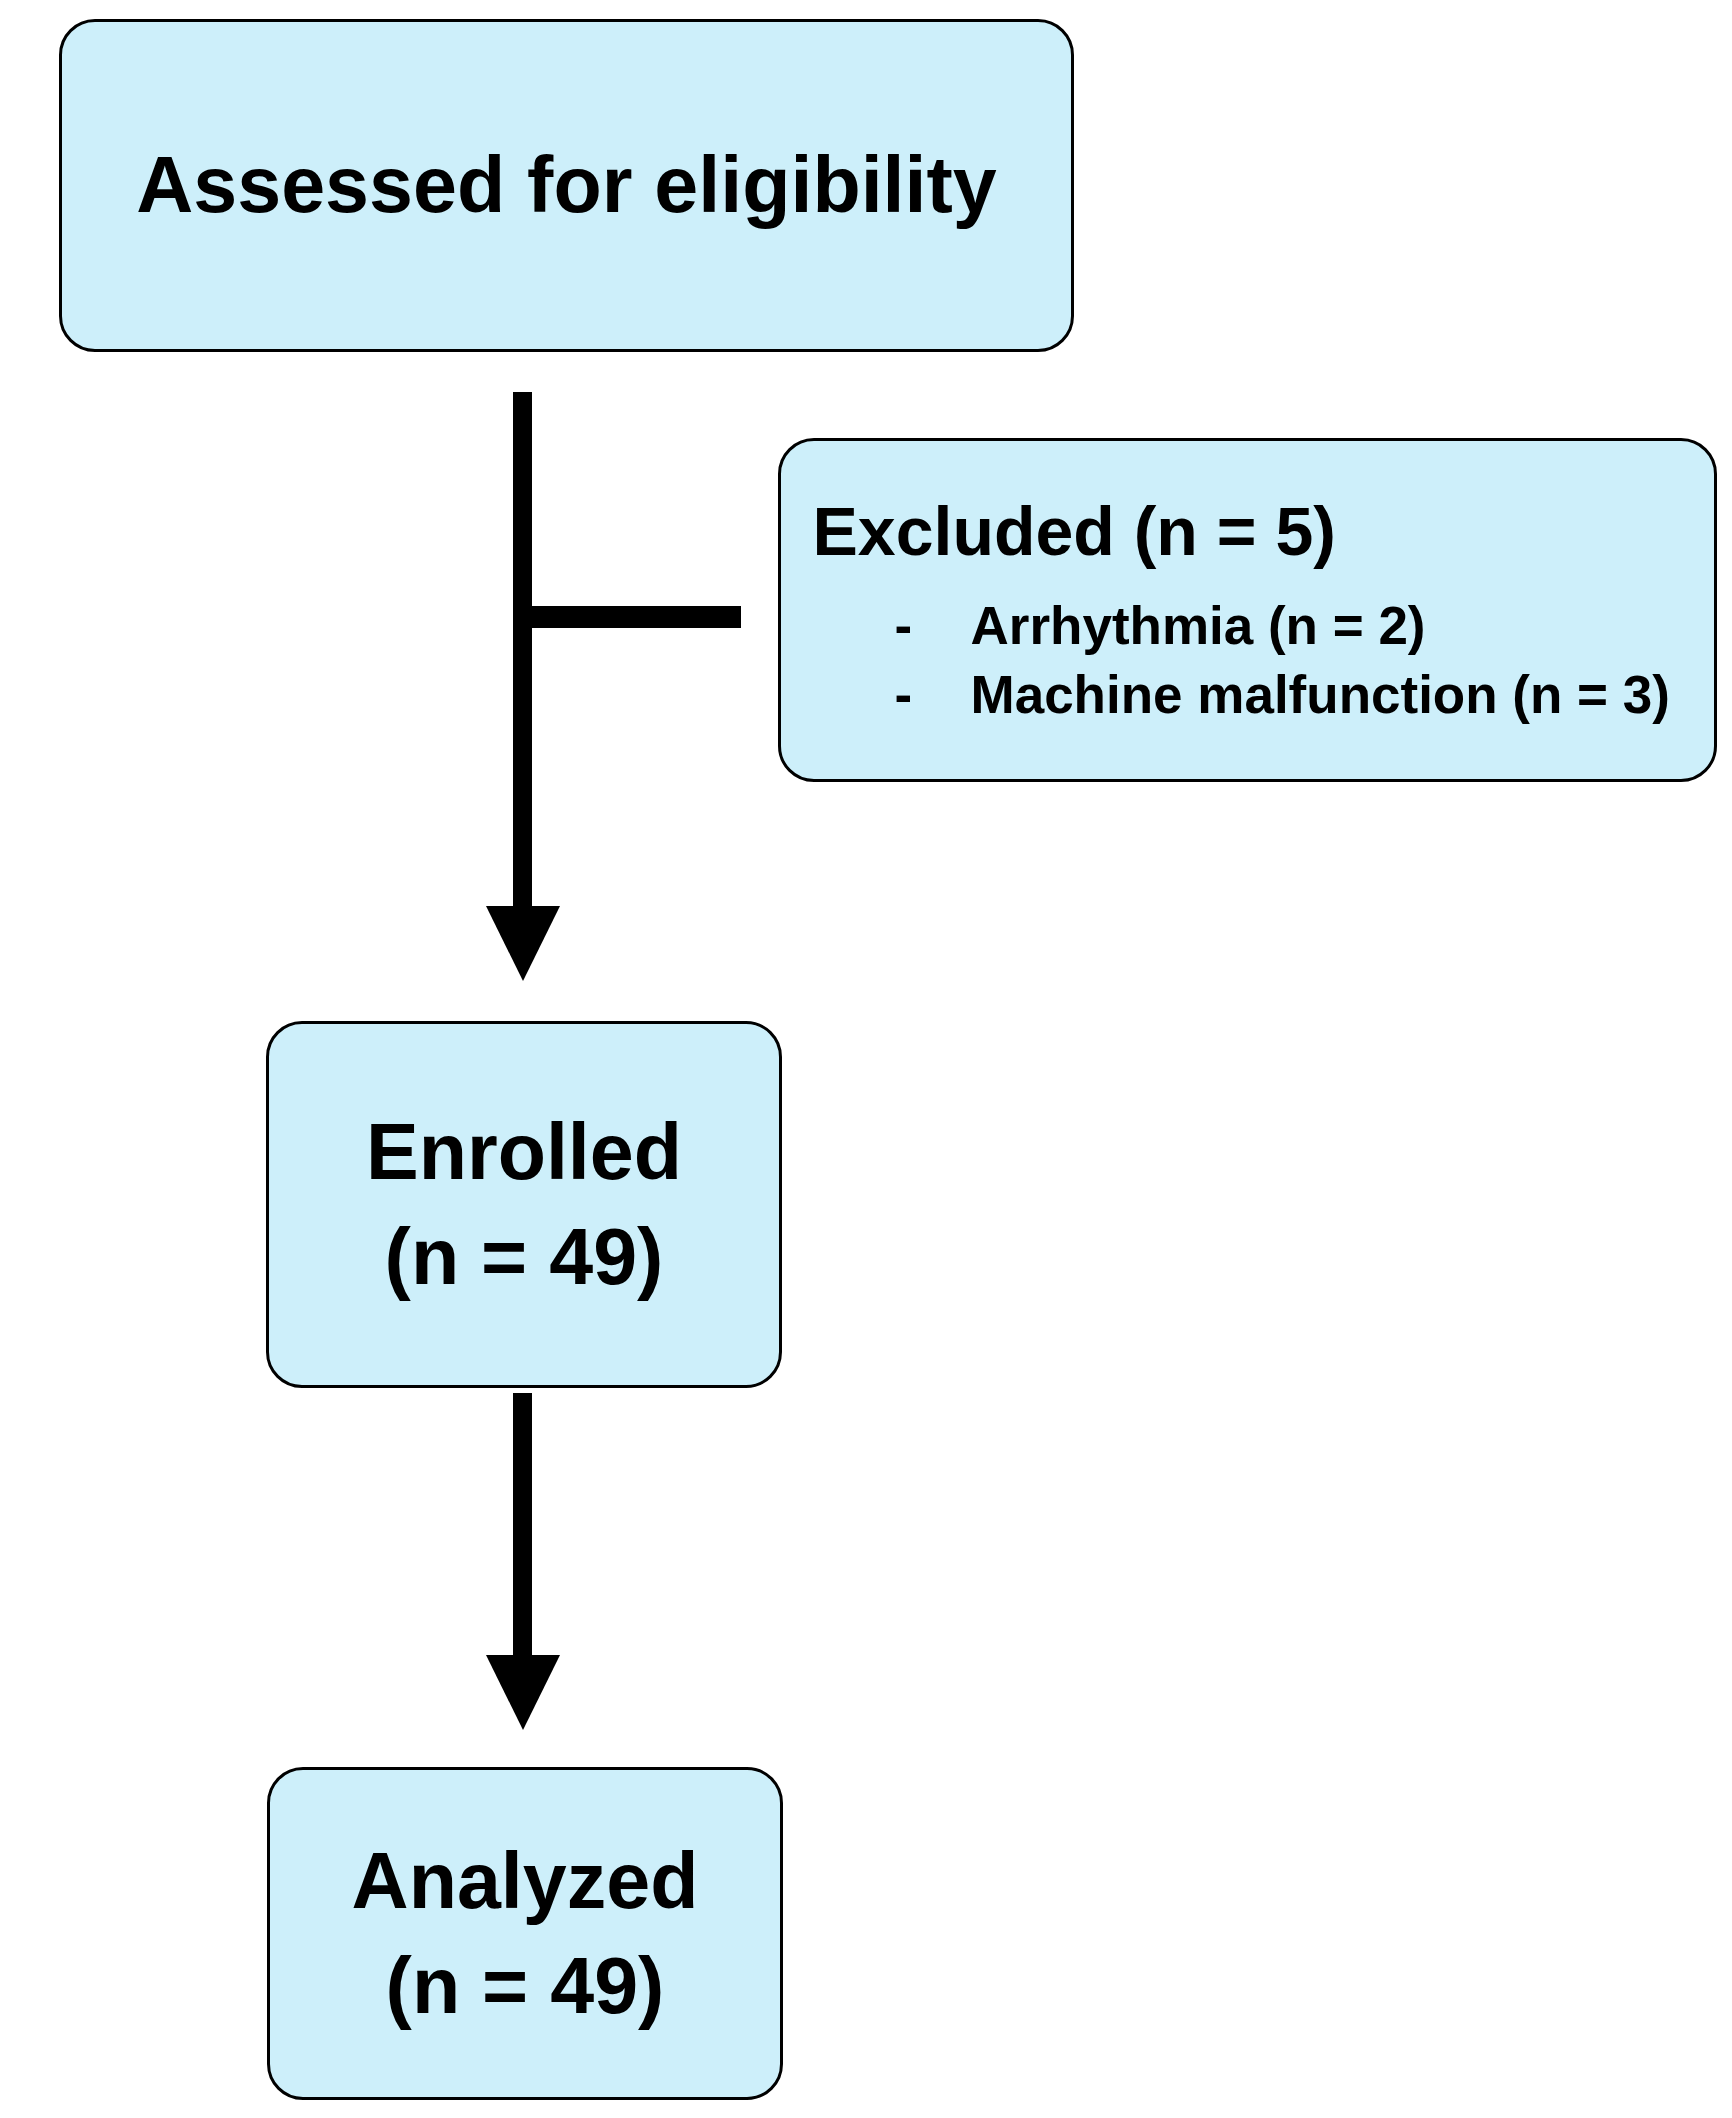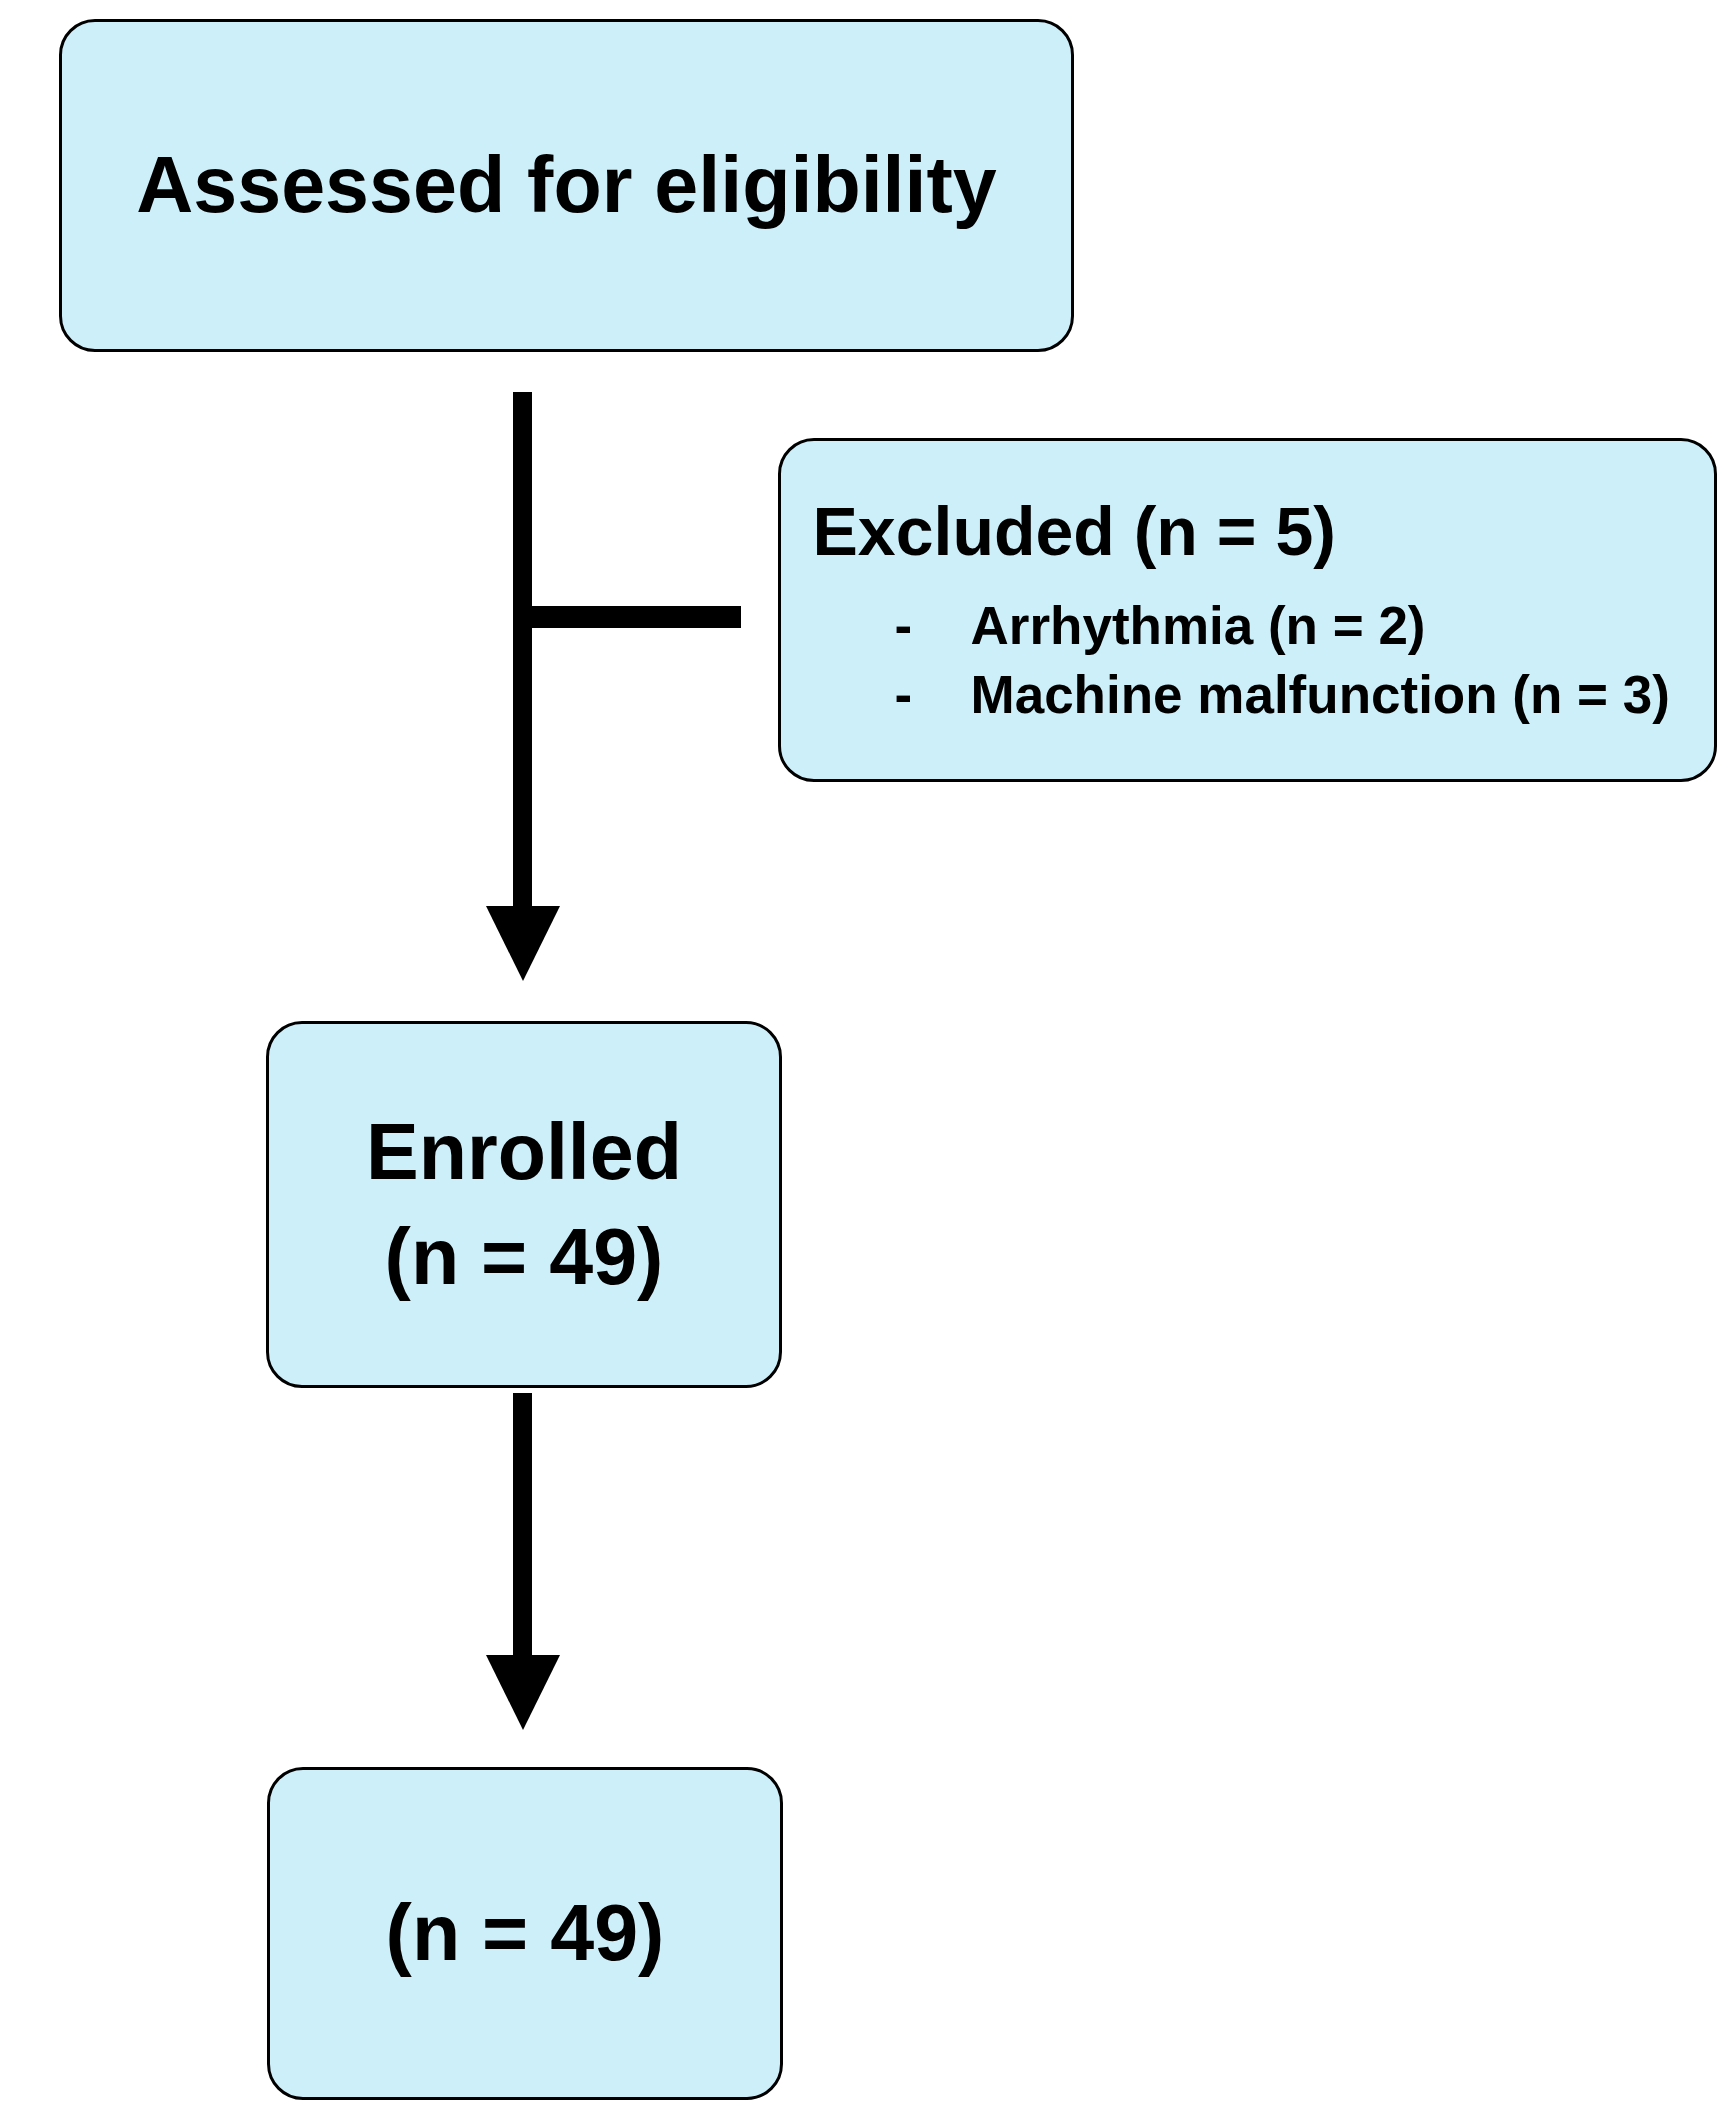--- a/index.html
+++ b/index.html
@@ -118,17 +118,18 @@
 
   <div class="node center-node box-enrolled">
     <div>Enrolled</div>
     <div>(n = 49)</div>
   </div>
 
   <div class="shaft shaft-2"></div>
   <div class="arrowhead arrowhead-2"></div>
 
   <div class="node center-node box-analyzed">
+    <div>Analyzed</div>
     <div>(n = 49)</div>
   </div>
 
 </div>
 
 
 </body></html>

